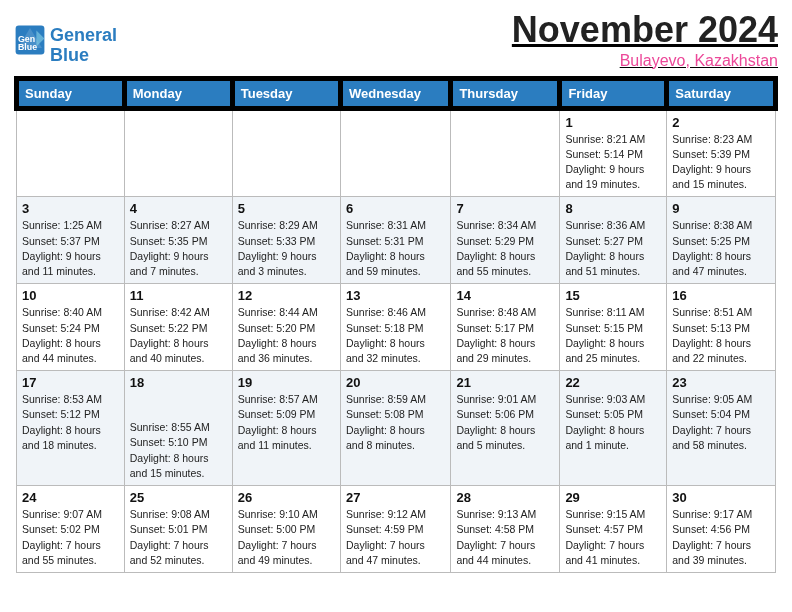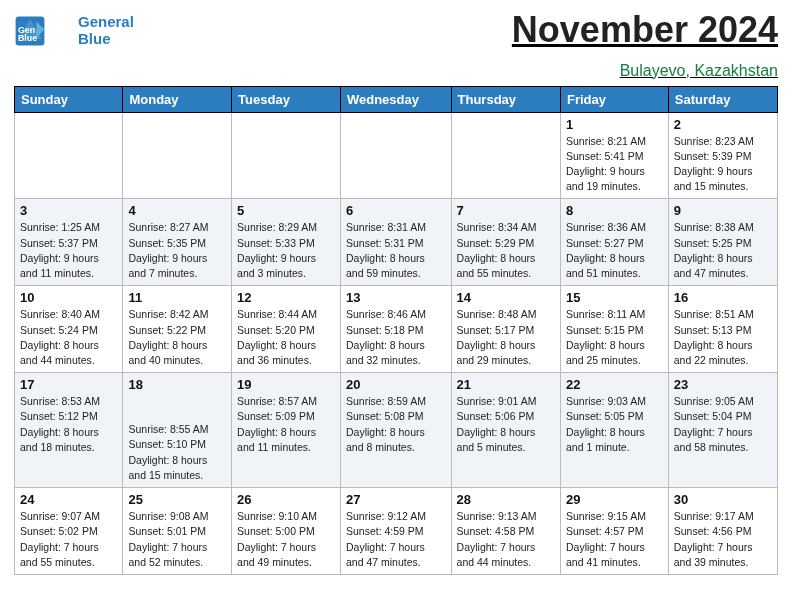--- a/index.html
+++ b/index.html
@@ -18,27 +18,27 @@
     .header {
       display: flex;
       align-items: flex-start;
       justify-content: space-between;
       margin-bottom: 6px;
     }
     .logo {
       display: flex;
       align-items: center;
       margin-top: 4px;
-      gap: 28px;
     }
     .logo-text {
-      font-size: 15px;
+      font-size: 18px;
       font-weight: bold;
       color: #1a1a1a;
       line-height: 1.1;
+      margin-top: 12px;
     }
     .logo-text span {
       color: #2b7dc0;
     }
     .logo-icon {
       width: 32px;
       height: 32px;
       margin-right: 4px;
     }
     .title-block {
@@ -46,36 +46,36 @@
       text-decoration: underline;
     }
     .month-title {
       font-size: 36px;
       font-weight: bold;
       color: #222;
       line-height: 1.1;
     }
     .location {
       font-size: 16px;
-      color: #15803d;
-      margin-top: 12px;
+      color: #ec4899;
+      margin-top: 2px;
     }
     .calendar {
       width: 100%;
       border-collapse: collapse;
       border: 1px solid #aaa;
     }
     .calendar th {
       background: #2b7dc0;
       color: #fff;
       font-size: 13px;
       font-weight: bold;
       padding: 5px 6px;
       text-align: left;
-      border: 1px solid #000000;
+      border: 5px solid #000000;
     }
     .calendar td {
       vertical-align: top;
       border: 1px solid #bbb;
       padding: 4px 5px;
       width: 113px;
       min-height: 80px;
       font-size: 10.5px;
       color: #222;
       background: #fff;
@@ -143,21 +143,21 @@
     <tbody id="calendar-body">
     <tr>
           <td class="empty-cell">&nbsp;</td>
           <td class="empty-cell">&nbsp;</td>
           <td class="empty-cell">&nbsp;</td>
           <td class="empty-cell">&nbsp;</td>
           <td class="empty-cell">&nbsp;</td>
           <td>
             <span class="day-num">1</span>
             <div class="day-info" style="white-space: pre-line;">Sunrise: 8:21 AM
-Sunset: 5:41 PM
+Sunset: 5:14 PM
 Daylight: 9 hours
 and 19 minutes.</div>
           </td>
           <td>
             <span class="day-num">2</span>
             <div class="day-info" style="white-space: pre-line;">Sunrise: 8:23 AM
 Sunset: 5:39 PM
 Daylight: 9 hours
 and 15 minutes.</div>
           </td>

